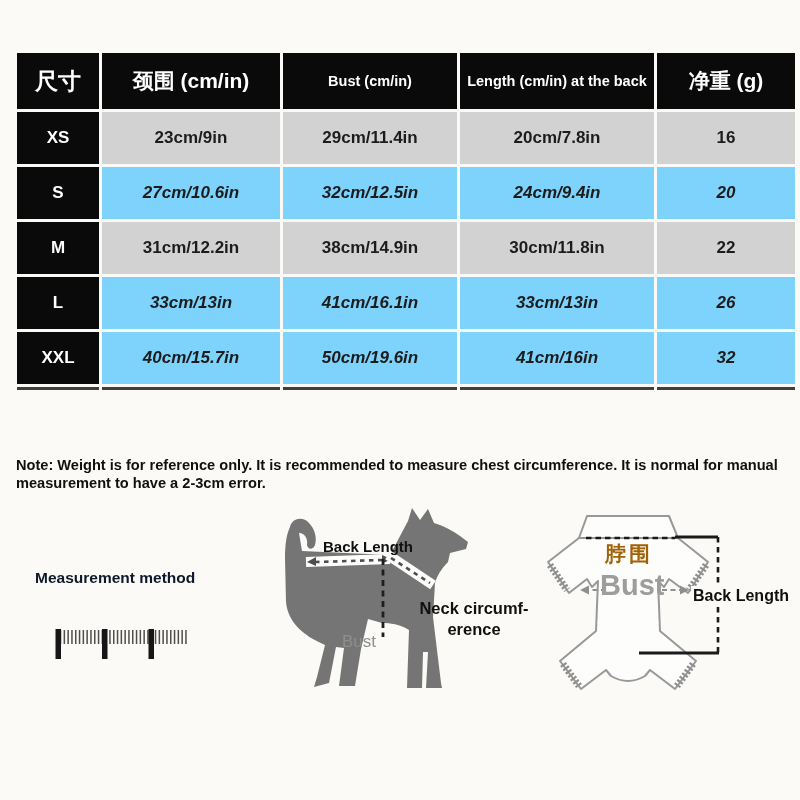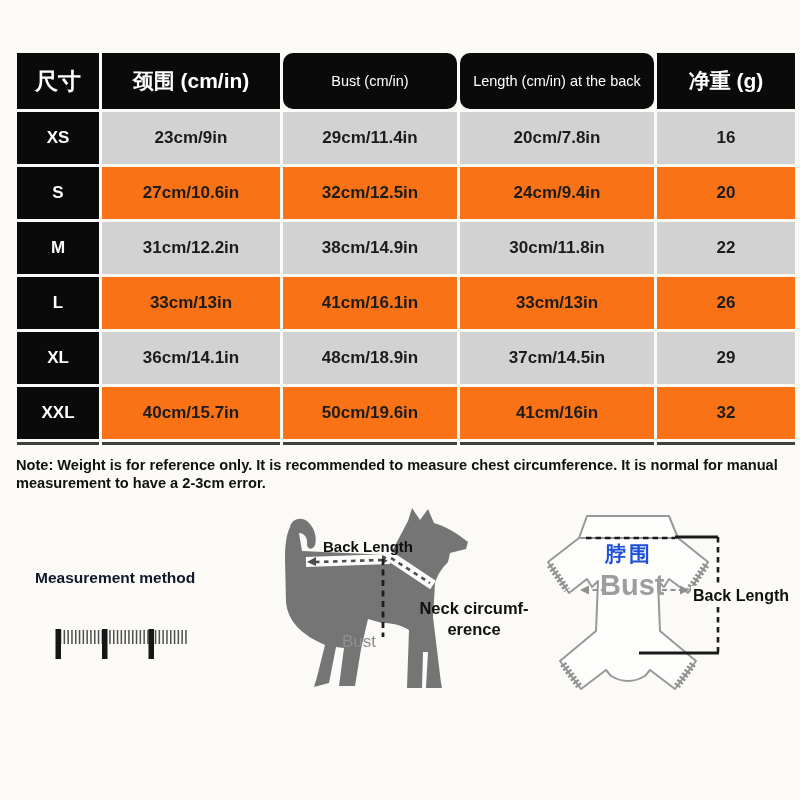--- a/index.html
+++ b/index.html
@@ -16,27 +16,27 @@
     position:absolute; left:14px; top:50px;
     width:778px; table-layout:fixed;
     border-collapse:separate; border-spacing:3px;
   }
   .size-table th, .size-table td {
     text-align:center; vertical-align:middle; overflow:hidden; white-space:nowrap;
   }
   .size-table thead th { background:#0a0a0a; color:#ffffff; height:56px;margin-left:34px; }
   .size-table thead th.cn  { font-size:23px; font-weight:bold; }
   .size-table thead th.cn2 { font-size:21px; font-weight:bold; }
-  .size-table thead th.en  { font-size:14.5px; font-weight:normal;border-radius:10px; }
+  .size-table thead th.en  { font-size:14.5px; font-weight:bold; }
   .size-table tbody th.size {
     background:#0a0a0a; color:#ffffff; font-size:17px; font-weight:bold; height:52px;
   }
   .size-table tbody td { font-size:17px; font-weight:bold; color:#1c1c1c; }
   .size-table tbody tr.r-gray  td { background:#d2d2d2; }
-  .size-table tbody tr.r-white td { background:#f97316; }
+  .size-table tbody tr.r-white td { background:#7dd3fc;font-style:italic; }
   .size-table tr.bline td, .size-table tr.bline th {
     height:3px; padding:0; background:#3f3f3f;
   }
 
   
   .note {
     position:absolute; left:16px; top:457px; width:774px;
     font-size:14.6px; font-weight:bold; line-height:1.22; color:#101010;
   }
 
@@ -44,21 +44,21 @@
   .abs { position:absolute; }
   .m-title { left:35px; top:569px; font-size:15.5px; font-weight:bold; color:#0f172a; }
   .m-sub   { left:53px; top:599px; font-size:15.5px; font-weight:bold; color:#a3a3a3; }
 
   .dog-back-label { left:323px; top:538px; font-size:15px; font-weight:bold; color:#101010; }
   .dog-neck-label { left:409px; top:575px; width:130px; text-align:center;
                     font-size:16.5px; font-weight:bold; line-height:1.25; color:#101010;margin-top:23px; }
   .dog-bust-label { left:342px; top:632px; font-size:17px; color:#8f8f8f; }
 
   .g-neck-cn   { left:597px; top:540px; width:64px; text-align:center; letter-spacing:3px;
-                 font-size:21px; font-weight:bold; color:#1d4ed8; }
+                 font-size:21px; font-weight:bold; color:#a16207; }
   .g-bust      { left:600px; top:569px; font-size:29px; font-weight:bold; color:#9d9d9d; }
   .g-back-label{ left:691px; top:586px; font-size:16px; font-weight:bold; color:#101010;
                  background:#fbfaf6; padding:1px 2px; }
 
   svg { display:block; }
 </style>
 </head>
 <body>
 
 <div class="page">
@@ -101,27 +101,20 @@
         <td>38cm/14.9in</td>
         <td>30cm/11.8in</td>
         <td>22</td>
       </tr>
       <tr class="r-white">
         <th class="size">L</th>
         <td>33cm/13in</td>
         <td>41cm/16.1in</td>
         <td>33cm/13in</td>
         <td>26</td>
-      </tr>
-      <tr class="r-gray">
-        <th class="size">XL</th>
-        <td>36cm/14.1in</td>
-        <td>48cm/18.9in</td>
-        <td>37cm/14.5in</td>
-        <td>29</td>
       </tr>
       <tr class="r-white">
         <th class="size">XXL</th>
         <td>40cm/15.7in</td>
         <td>50cm/19.6in</td>
         <td>41cm/16in</td>
         <td>32</td>
       </tr>
       <tr class="bline">
         <th></th>

